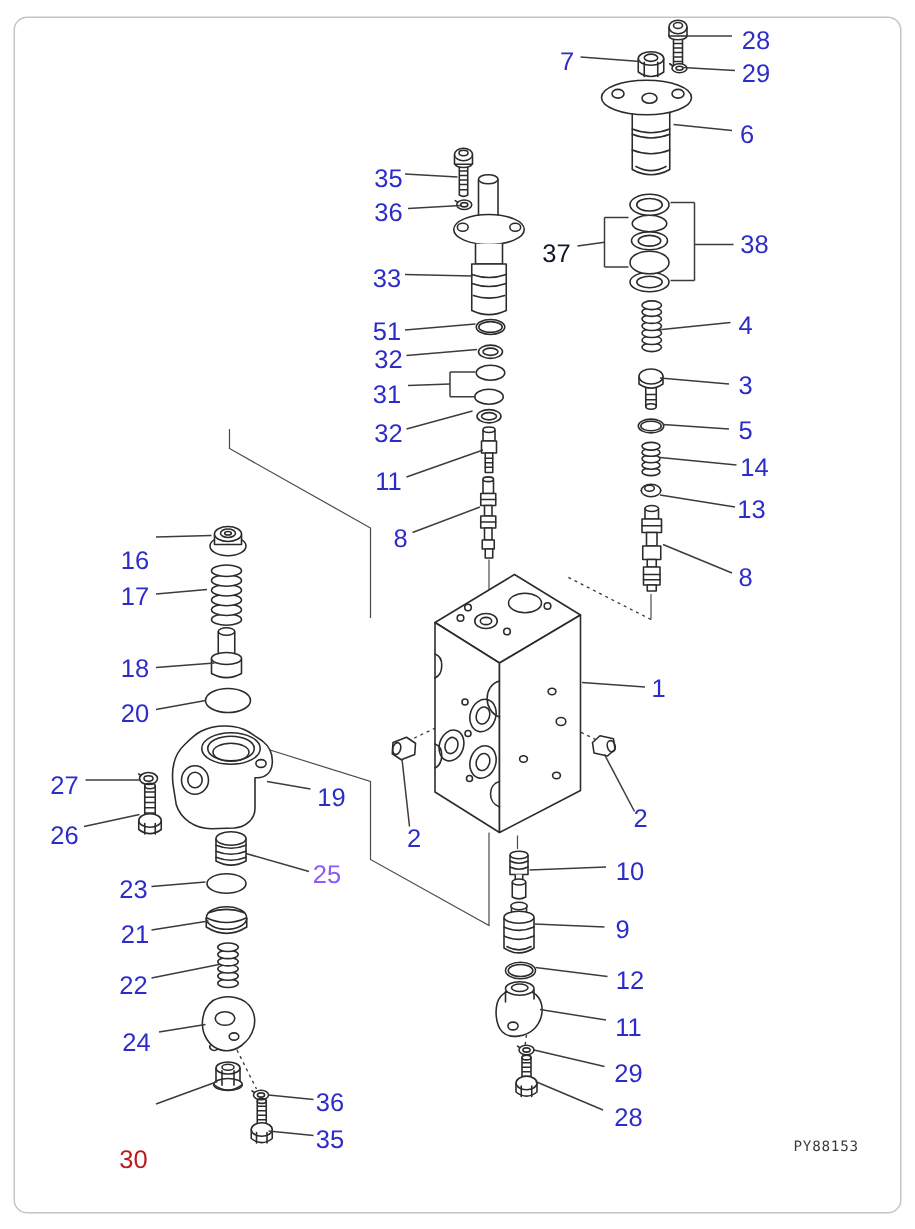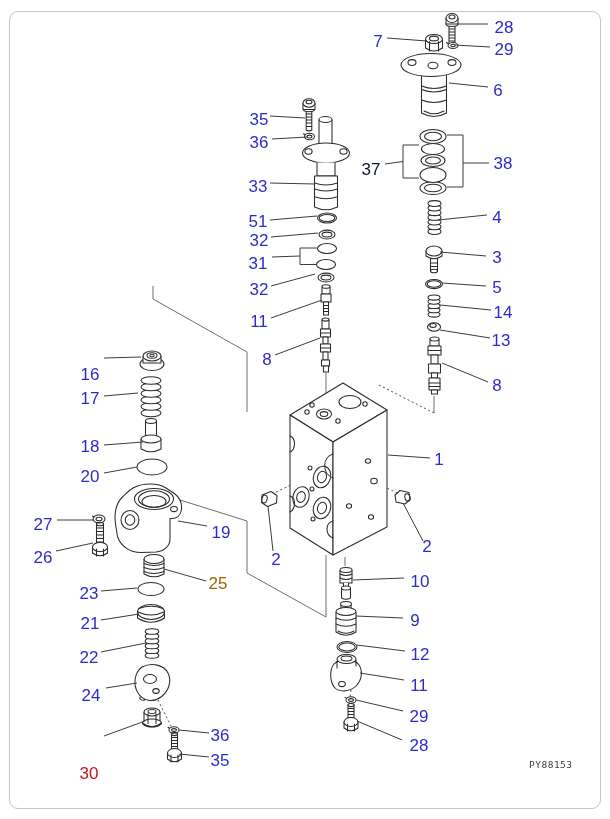--- a/index.html
+++ b/index.html
@@ -424,21 +424,21 @@
       <div class="callout" style="left: 90px; top: 360px; color: rgb(44, 44, 201); margin-top: 14px;">16</div>
       <div class="callout" style="left: 90px; top: 398px; color: rgb(44, 44, 201);">17</div>
       <div class="callout" style="left: 90px; top: 446px; color: rgb(44, 44, 201);">18</div>
       <div class="callout" style="left: 90px; top: 476px; color: rgb(44, 44, 201);">20</div>
       <div class="callout" style="left: 439px; top: 459px; color: rgb(44, 44, 201);">1</div>
       <div class="callout" style="left: 43px; top: 524px; color: rgb(44, 44, 201);">27</div>
       <div class="callout" style="left: 221px; top: 532px; color: rgb(44, 44, 201);">19</div>
       <div class="callout" style="left: 43px; top: 557px; color: rgb(44, 44, 201);">26</div>
       <div class="callout" style="left: 276px; top: 559px; color: rgb(44, 44, 201);">2</div>
       <div class="callout" style="left: 427px; top: 546px; color: rgb(44, 44, 201);">2</div>
-      <div class="callout" style="left: 218px; top: 583px; color: #a16207;">25</div>
+      <div class="callout" style="left: 218px; top: 583px; color: #8b5cf6;">25</div>
       <div class="callout" style="left: 89px; top: 593px; color: rgb(44, 44, 201);">23</div>
       <div class="callout" style="left: 90px; top: 623px; color: rgb(44, 44, 201);">21</div>
       <div class="callout" style="left: 89px; top: 657px; color: rgb(44, 44, 201);">22</div>
       <div class="callout" style="left: 91px; top: 695px; color: rgb(44, 44, 201);">24</div>
       <div class="callout" style="left: 89px; top: 773px; color: #b91c1c;">30</div>
       <div class="callout" style="left: 420px; top: 581px; color: rgb(44, 44, 201);">10</div>
       <div class="callout" style="left: 415px; top: 620px; color: rgb(44, 44, 201);">9</div>
       <div class="callout" style="left: 420px; top: 654px; color: rgb(44, 44, 201);">12</div>
       <div class="callout" style="left: 419px; top: 685px; color: rgb(44, 44, 201);">11</div>
       <div class="callout" style="left: 419px; top: 716px; color: rgb(44, 44, 201);">29</div>

